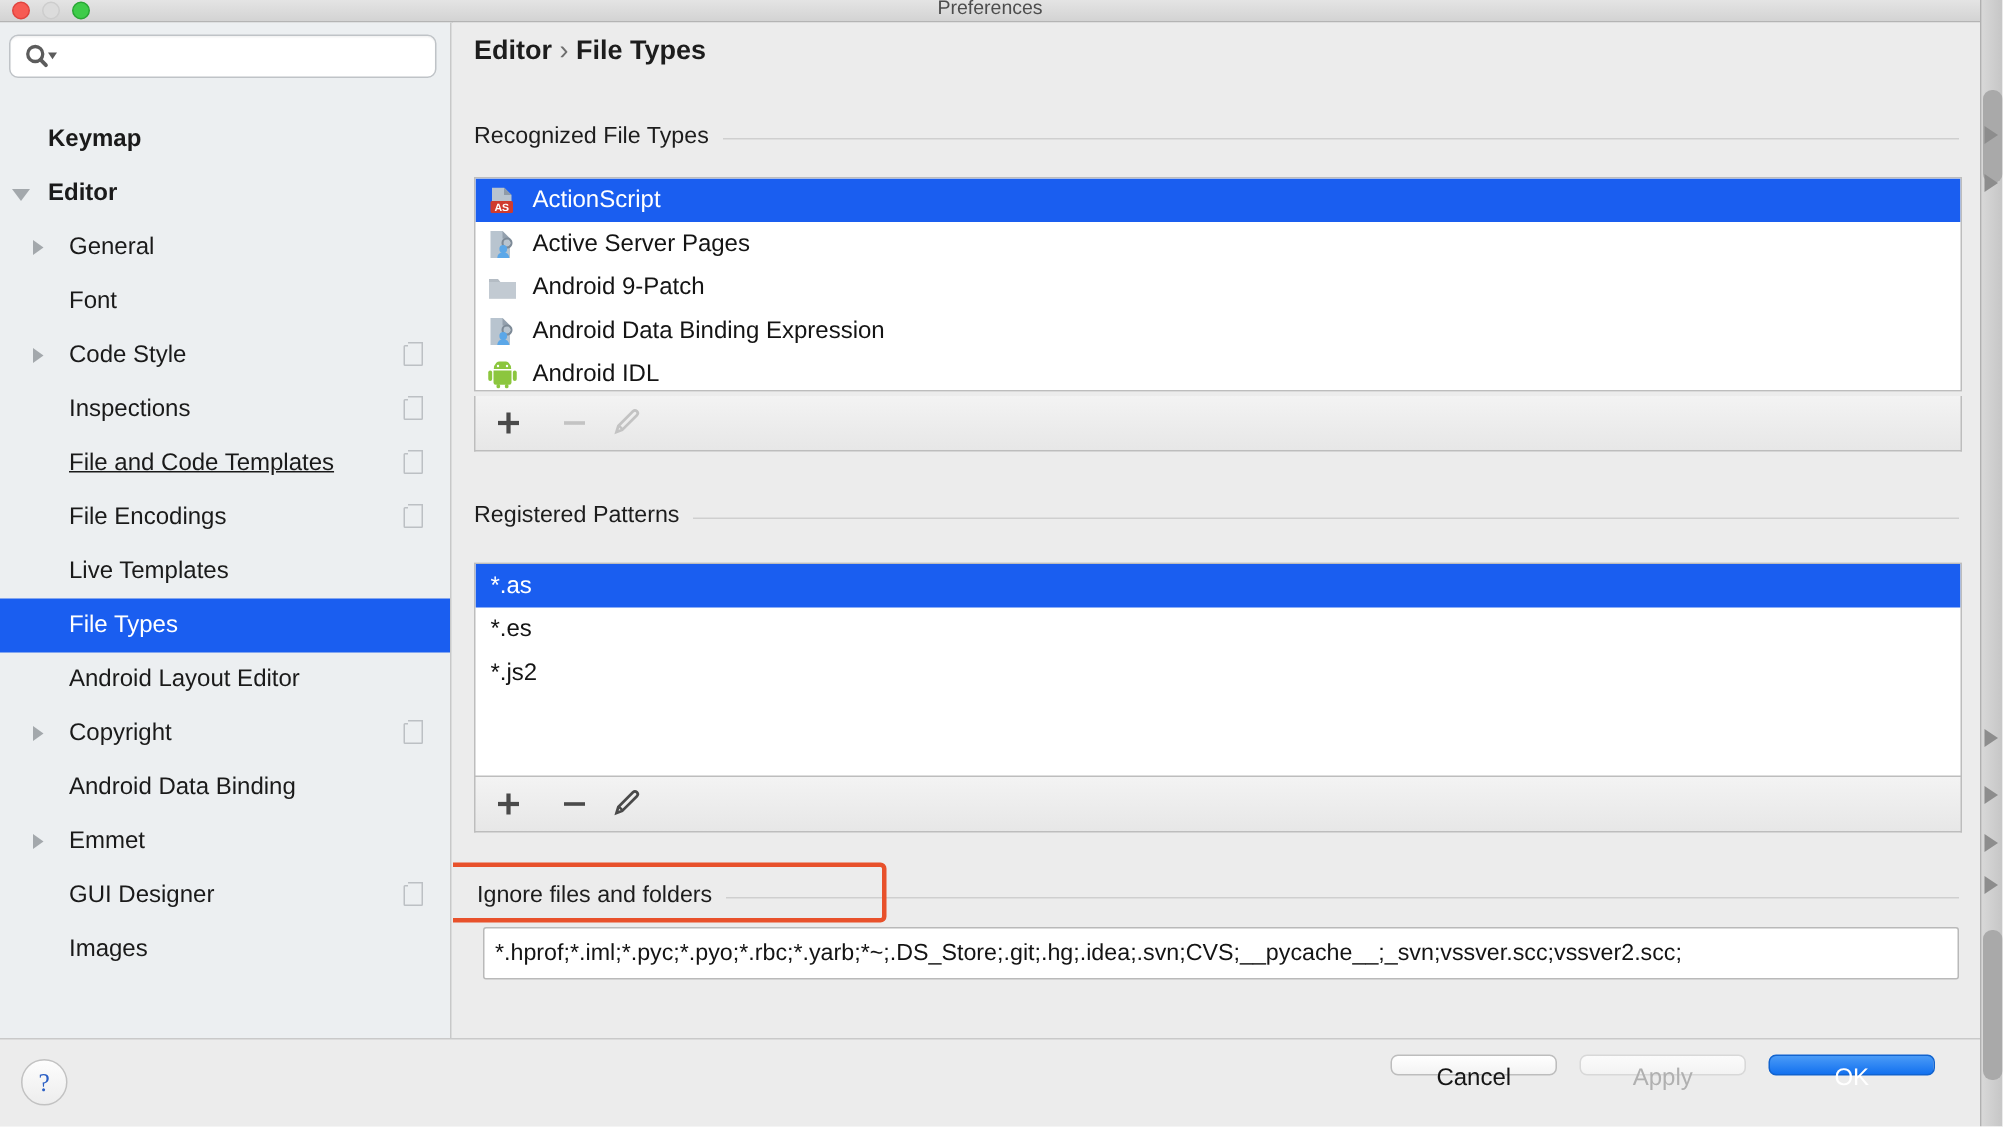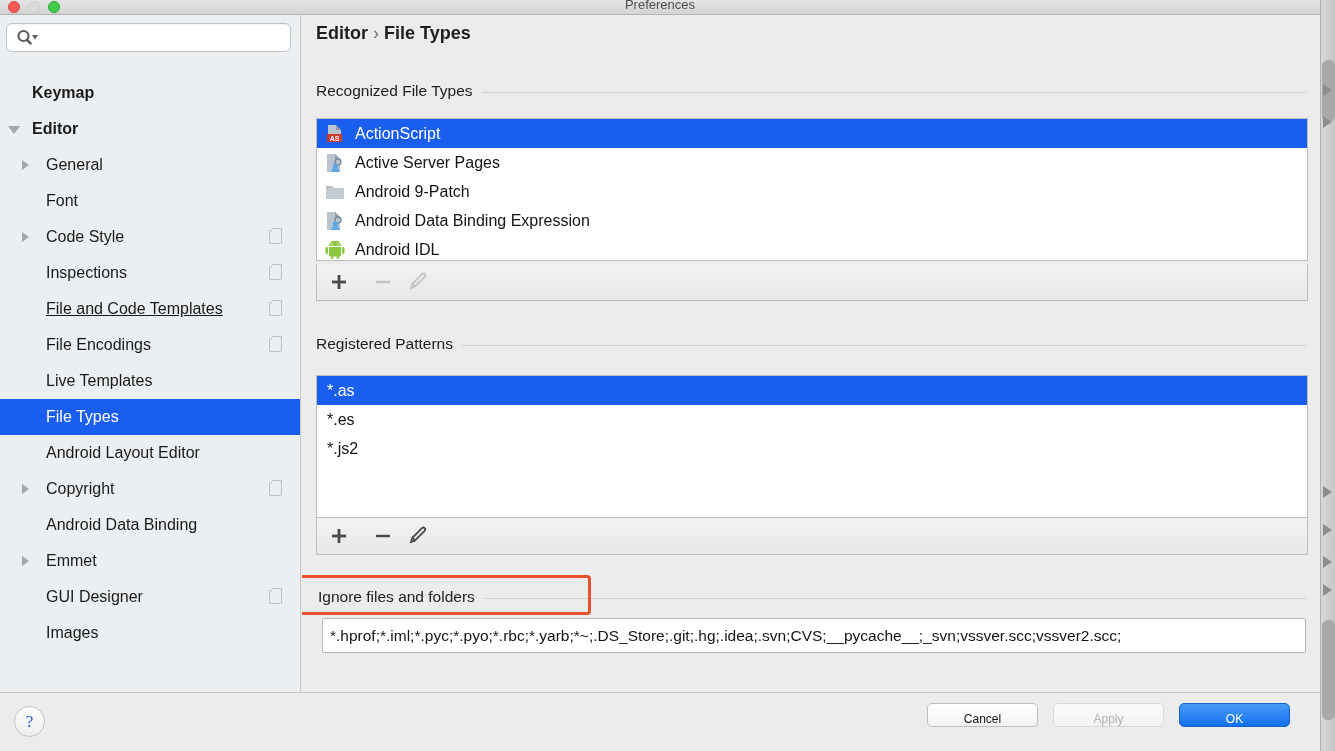--- a/index.html
+++ b/index.html
@@ -128,22 +128,22 @@
     position: absolute; left: 0; top: 692px; width: 1320px; height: 59px;
     background: #ececec; border-top: 1px solid #c9c9c9;
   }
   .help-btn {
     position: absolute; left: 14px; top: 13px; width: 31px; height: 31px;
     border-radius: 50%; background: linear-gradient(#fdfdfd, #ededed);
     border: 1px solid #c2c2c2; color: #2b5fc4; font-size: 17px;
     text-align: center; line-height: 29px; font-family: "Liberation Serif", serif;
   }
   .btn {
-    position: absolute; top: 703px; height: 24px; border-radius: 5px;
-    font-size: 12px; text-align: center; line-height: 30px;
+    position: absolute; top: 703px; height: 14px; border-radius: 5px;
+    font-size: 16px; text-align: center; line-height: 30px;
   }
   .btn-cancel {
     left: 927px; width: 111px; background: linear-gradient(#ffffff, #f3f3f3);
     border: 1px solid #bdbdbd; color: #151515;
   }
   .btn-apply {
     left: 1053px; width: 111px; background: linear-gradient(#fbfbfb, #f3f3f3);
     border: 1px solid #d8d8d8; color: #b0b0b0;
   }
   .btn-ok {

